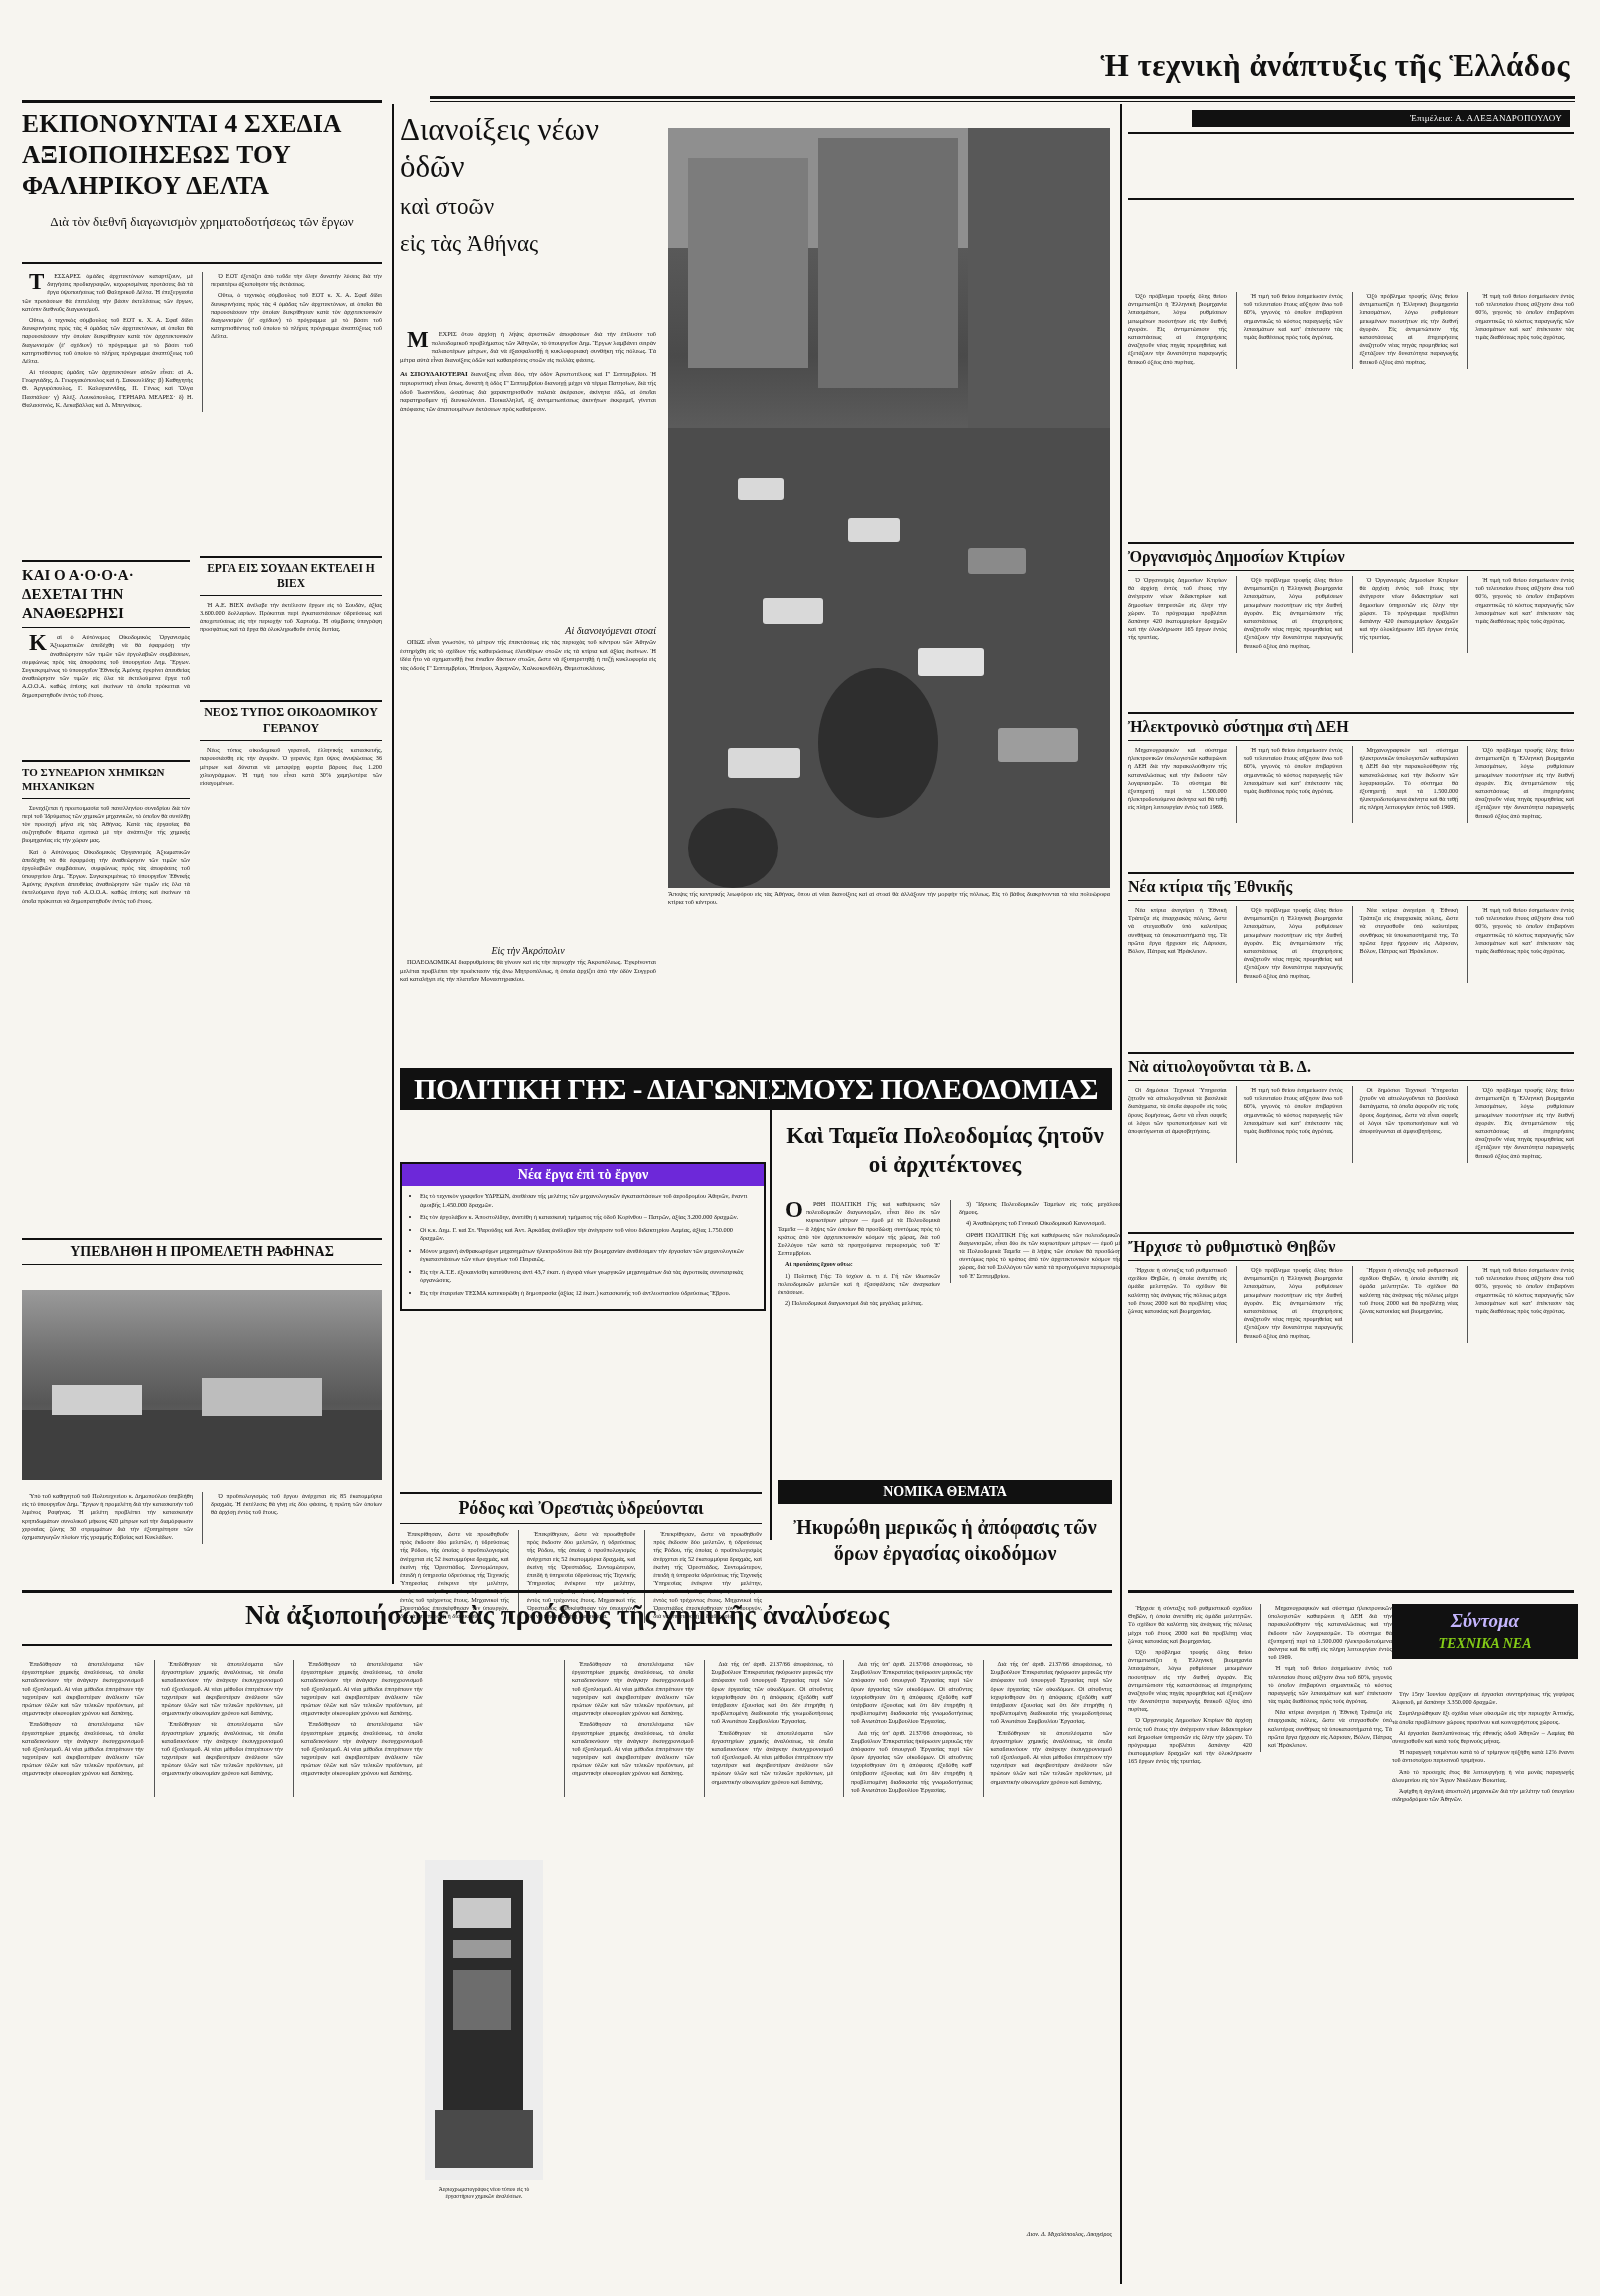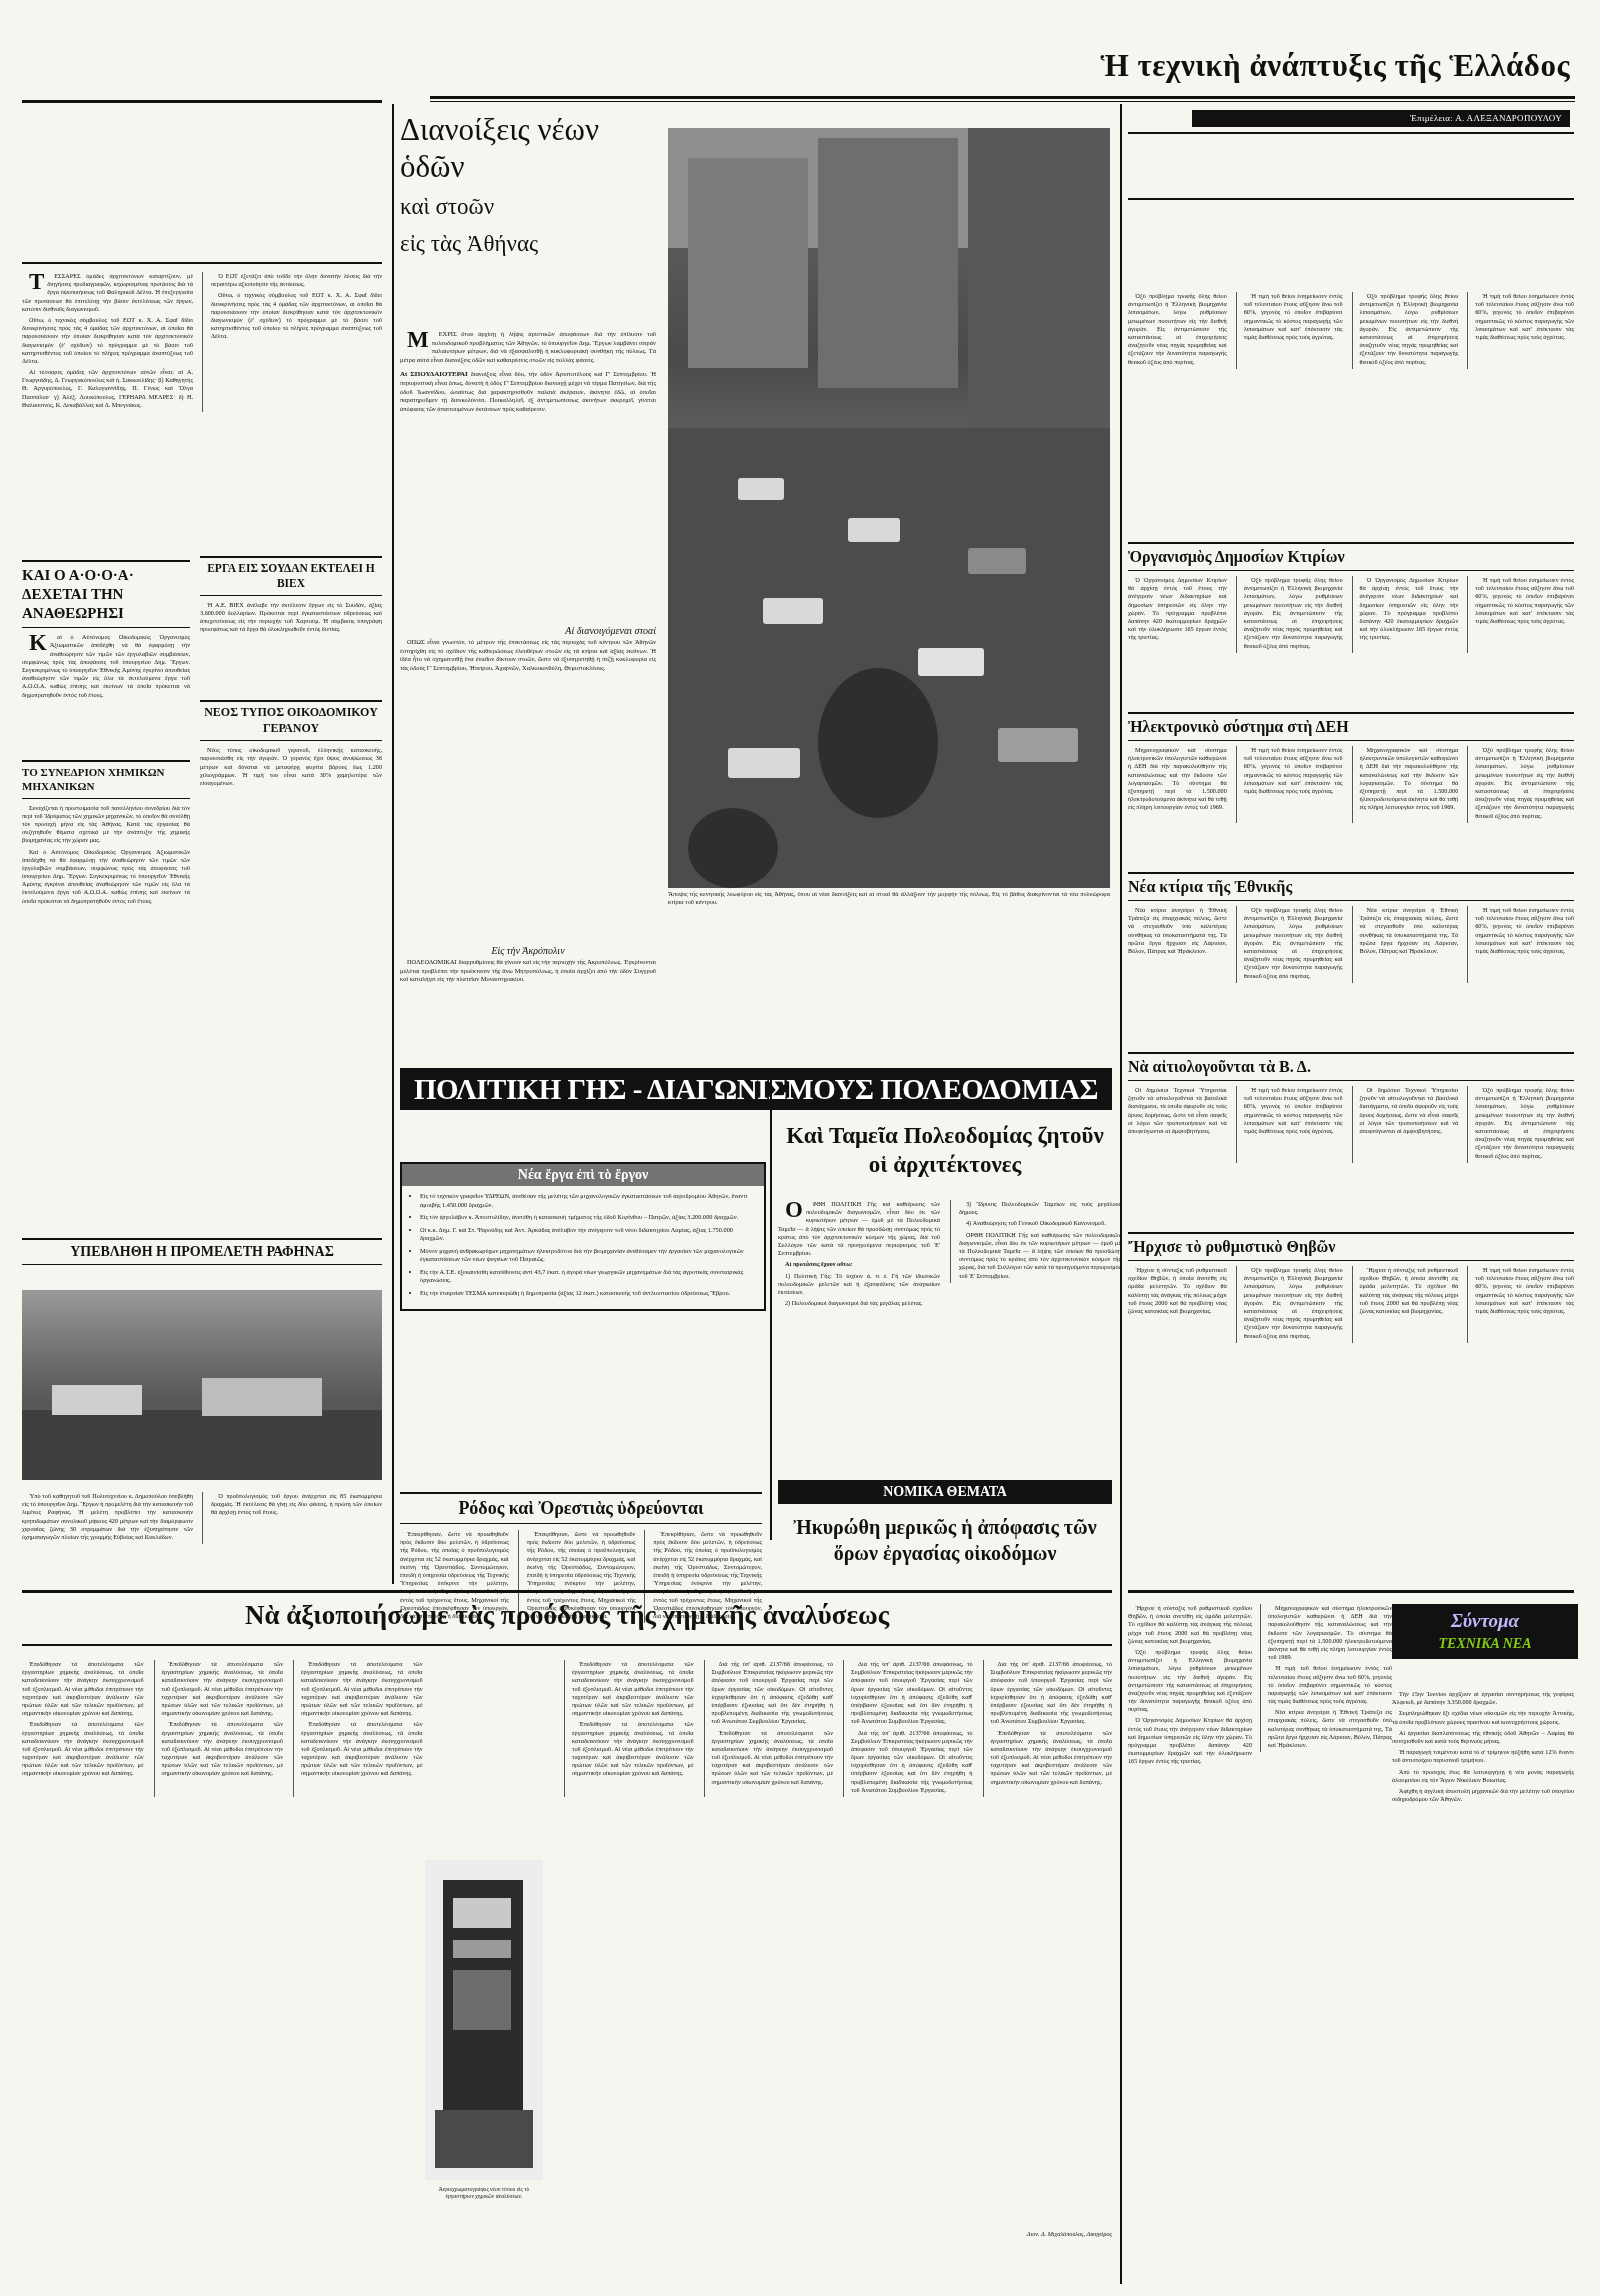--- a/index.html
+++ b/index.html
@@ -117,20 +117,24 @@
 
 <div class="page">
 
   <div class="masthead">
     <div class="title">Ἡ τεχνικὴ ἀνάπτυξις τῆς Ἑλλάδος</div>
   </div>
   <div class="mast-rule"></div>
   <div class="mast-rule2"></div>
 
   <div class="topline"></div>
+  <div class="lead-left">
+    <div class="hl">ΕΚΠΟΝΟΥΝΤΑΙ 4 ΣΧΕΔΙΑ ΑΞΙΟΠΟΙΗΣΕΩΣ ΤΟΥ ΦΑΛΗΡΙΚΟΥ ΔΕΛΤΑ</div>
+    <div class="sub">Διὰ τὸν διεθνῆ διαγωνισμὸν χρηματοδοτήσεως τῶν ἔργων</div>
+  </div>
   <div class="leftline"></div>
 
   <div style="position:absolute; left:22px; top:272px; width:360px; display:flex; gap:9px;">
     <div class="tiny" style="width:175px;">
       <p class="dropcap">ΤΕΣΣΑΡΕΣ ὁμάδες ἀρχιτεκτόνων καταρτίζουν, μὲ διηγήσεις προδιαγραφῶν, κεχωρισμένας προτάσεις διὰ τὰ ἔργα ὑψοποιήσεως τοῦ Φαληρικοῦ Δέλτα. Ἡ ἐπεξεργασία τῶν προτάσεων θὰ ἐπιτελέσῃ τὴν βάσιν ἐκτελέσεως τῶν ἔργων, κατόπιν διεθνοῦς διαγωνισμοῦ.</p>
       <p>Οὕτω, ὁ τεχνικὸς σύμβουλος τοῦ ΕΟΤ κ. Χ. Α. Σφαΐ δίδει διευκρινήσεις πρὸς τὰς 4 ὁμάδας τῶν ἀρχιτεκτόνων, αἱ ὁποῖαι θὰ παρουσιάσουν τὴν ὁποίαν διεκρίθησαν κατὰ τὸν ἀρχιτεκτονικὸν διαγωνισμὸν (ἐ' σχέδιον) τὸ πρόγραμμα μὲ τὸ βάσει τοῦ κατηρτισθέντος τοῦ ὁποίου τὸ πλῆρες πρόγραμμα ἀναπτύξεως τοῦ Δέλτα.</p>
       <p>Αἱ τέσσαρες ὁμάδες τῶν ἀρχιτεκτόνων αὐτῶν εἶναι: αἱ Α. Γεωργιάδης, Δ. Γεωργακόπουλος καὶ ἡ. Σακκουλίδης· β) Καθηγητὴς Θ. Ἀργυρόπουλος, Γ. Καλογιαννίδης, Π. Γένως καὶ Ὄλγα Πασπάλου· γ) Ἀλέξ. Λουκόπουλος, ΓΕΡΗΑΡΔ ΜΕΛΡΕΣ· δ) Η. Θαλασσινός, Κ. Δεκαβάλλας καὶ Δ. Μπεγνάκος.</p>
     </div>
     <div class="tiny col-sep" style="width:175px; padding-left:8px;">
       <p>Ὁ ΕΟΤ ἐξετάζει ἀπὸ τοῦδε τὴν ὅλην δυνατὴν λύσεις διὰ τὴν περαιτέρω ἀξιοποίησιν τῆς ἐκτάσεως.</p>
@@ -367,21 +371,21 @@
     <p>1) Πολιτικὴ Γῆς: Τὸ ἰσχύον ἀ. τι ἐ. Γῆ τῶν ἰδιωτικῶν πολεοδομικῶν μελετῶν καὶ ἡ ἐξασφάλισις τῶν ἀναγκαίων ἐκτάσεων.</p>
     <p>2) Πολεοδομικοὶ διαγωνισμοὶ διὰ τὰς μεγάλας μελέτας.</p>
   </div>
   <div class="tiny col-sep" style="position:absolute; left:950px; top:1200px; width:162px; padding-left:8px;">
     <p>3) Ἵδρυσις Πολεοδομικῶν Ταμείων εἰς τοὺς μεγάλους δήμους.</p>
     <p>4) Ἀναθεώρησις τοῦ Γενικοῦ Οἰκοδομικοῦ Κανονισμοῦ.</p>
     <p>ΟΡΘΗ ΠΟΛΙΤΙΚΗ Γῆς καὶ καθιέρωσις τῶν πολεοδομικῶν διαγωνισμῶν, εἶναι δύο ἐκ τῶν κυριωτέρων μέτρων — ἐμοῦ μὲ τὰ Πολεοδομικὰ Ταμεῖα — ἃ λήψις τῶν ὁποίων θὰ προσδώσῃ συντόμως πρὸς τὸ κράτος ἀπὸ τὸν ἀρχιτεκτονικὸν κόσμον τῆς χώρας, διὰ τοῦ Συλλόγου τῶν κατὰ τὰ προηγούμενα περιορισμὸς τοῦ Ἑ' Σεπτεμβρίου.</p>
   </div>
 
   <div style="position:absolute; left:400px; top:1162px; width:362px; border:2px solid #111;">
-    <div style="background:#737373; color:#fff; text-align:center; font-size:14px; font-weight:bold; padding:3px 0;">Νέα ἔργα ἐπὶ τὸ ἔργον</div>
+    <div style="background:#6d28d9; color:#fff; text-align:center; font-size:14px; font-weight:bold; padding:3px 0;">Νέα ἔργα ἐπὶ τὸ ἔργον</div>
     <div style="padding:6px 8px 8px;">
       <ul class="bullets">
         <li>Εἰς τὸ τεχνικὸν γραφεῖον ΥΔΡΕΩΝ, ἀνεθέσαν τῆς μελέτης τῶν μηχανολογικῶν ἐγκαταστάσεων τοῦ ἀεροδρομίου Ἀθηνῶν, ἔναντι ἀμοιβῆς 1.450.000 δραχμῶν.</li>
         <li>Εἰς τὸν ἐργολάβον κ. Ἀποστολίδην, ἀνετέθη ἡ κατασκευὴ τμήματος τῆς ὁδοῦ Κορίνθου – Πατρῶν, ἀξίας 3.200.000 δραχμῶν.</li>
         <li>Οἱ κ.κ. Δημ. Γ. καὶ Στ. Ψαρούδης καὶ Ἀντ. Ἀρκάδας ἀνέλαβον τὴν ἀνέγερσιν τοῦ νέου διδακτηρίου Λαμίας, ἀξίας 1.750.000 δραχμῶν.</li>
         <li>Μόνον μηχανὴ ἀνθρακωρύχων μηχανημάτων ἠλεκτροδότου διὰ τὴν βιομηχανίαν ἀνεθέσαμεν τὴν ἐργασίαν τῶν μηχανολογικῶν ἐγκαταστάσεων τῶν νέων ψυγείων τοῦ Πειραιῶς.</li>
         <li>Εἰς τὴν Α.Τ.Ε. ἐξεκαινίσθη κατεύθυνσις ἀντὶ 43,7 ἑκατ. ἡ ἀγορὰ νέων γεωργικῶν μηχανημάτων διὰ τὰς ἀγροτικὰς συνεταιρικὰς ὀργανώσεις.</li>
         <li>Εἰς τὴν ἑταιρείαν ΤΕΣΜΑ κατεκυρώθη ἡ δημοπρασία (ἀξίας 12 ἑκατ.) κατασκευῆς τοῦ ἀντλιοστασίου ὑδρεύσεως Ἕβρου.</li>
       </ul>
     </div>

